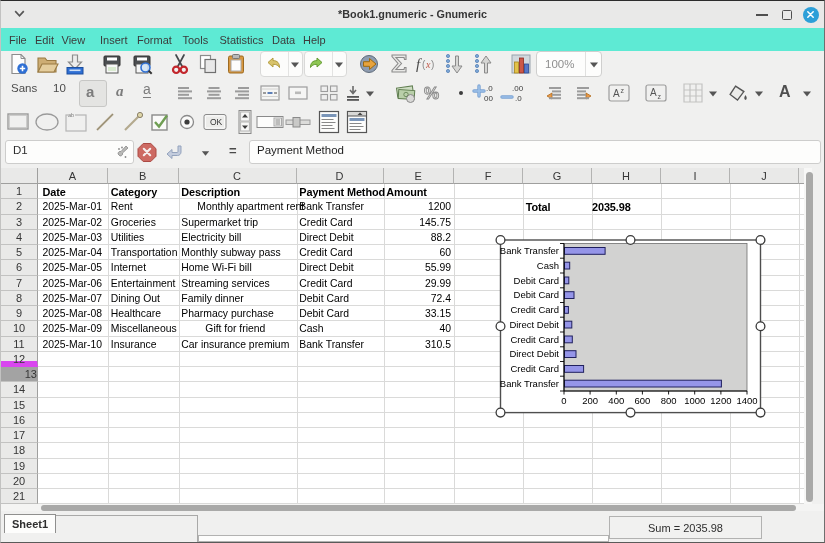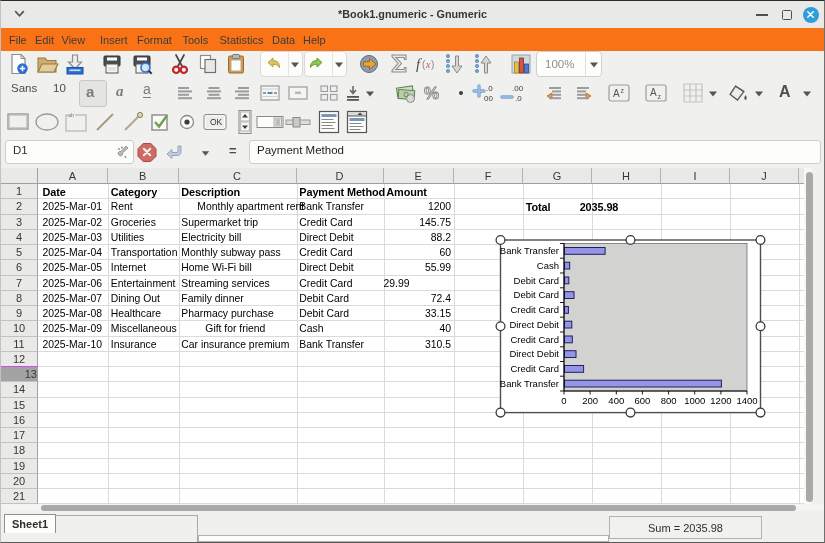--- a/index.html
+++ b/index.html
@@ -13,21 +13,21 @@
       <path d="M1.8 2.8 L5.5 6.8 L9.2 2.8" fill="none" stroke="#555" stroke-width="1.7" stroke-linecap="square"></path>
     </svg>
     <div class="abs" style="left:0;top:0;width:823px;height:27px;line-height:27px;text-align:center;font-size:10.8px;font-weight:bold;color:#363636">*Book1.gnumeric - Gnumeric</div>
     <div class="abs" style="left:755px;top:13px;width:12px;height:2px;background:#4f4f4f"></div>
     <div class="abs" style="left:781px;top:8.5px;width:10px;height:10px;border:1.5px solid #4f4f4f;border-radius:1.5px"></div>
     <div class="abs" style="left:801.5px;top:5.5px;width:16px;height:16px;border-radius:50%;background:#2d9fd8"></div>
     <svg class="ic" style="left:805px;top:9px" width="9" height="9" viewBox="0 0 9 9">
       <path d="M1.8 1.8 L7.2 7.2 M7.2 1.8 L1.8 7.2" stroke="#fff" stroke-width="1.5" stroke-linecap="round"></path>
     </svg>
   </div>
-<div class="abs" style="left:0;top:27px;width:823px;height:23px;background:#f97316">
+<div class="abs" style="left:0;top:27px;width:823px;height:23px;background:#5eead4">
     <div class="abs" style="left:8px;top:0;height:23px;line-height:24px;font-size:11px;color:#3b3b3b">File</div>
     <div class="abs" style="left:34px;top:0;height:23px;line-height:24px;font-size:11px;color:#3b3b3b">Edit</div>
     <div class="abs" style="left:60.5px;top:0;height:23px;line-height:24px;font-size:11px;color:#3b3b3b">View</div>
     <div class="abs" style="left:99px;top:0;height:23px;line-height:24px;font-size:11px;color:#3b3b3b">Insert</div>
     <div class="abs" style="left:136px;top:0;height:23px;line-height:24px;font-size:11px;color:#3b3b3b">Format</div>
     <div class="abs" style="left:181.5px;top:0;height:23px;line-height:24px;font-size:11px;color:#3b3b3b">Tools</div>
     <div class="abs" style="left:218.5px;top:0;height:23px;line-height:24px;font-size:11px;color:#3b3b3b">Statistics</div>
     <div class="abs" style="left:271px;top:0;height:23px;line-height:24px;font-size:11px;color:#3b3b3b">Data</div>
     <div class="abs" style="left:302px;top:0;height:23px;line-height:24px;font-size:11px;color:#3b3b3b">Help</div>
   </div>
@@ -341,21 +341,21 @@
     <div class="abs" style="left:0;top:31.26px;width:37px;height:15.26px;background:#e9e9e8;border-right:1px solid #9f9f9e;border-bottom:1px solid #c2c2c1;font-size:11px;color:#363636;text-align:center;line-height:15.26px">2</div>
     <div class="abs" style="left:0;top:46.51px;width:37px;height:15.26px;background:#e9e9e8;border-right:1px solid #9f9f9e;border-bottom:1px solid #c2c2c1;font-size:11px;color:#363636;text-align:center;line-height:15.26px">3</div>
     <div class="abs" style="left:0;top:61.77px;width:37px;height:15.26px;background:#e9e9e8;border-right:1px solid #9f9f9e;border-bottom:1px solid #c2c2c1;font-size:11px;color:#363636;text-align:center;line-height:15.26px">4</div>
     <div class="abs" style="left:0;top:77.03px;width:37px;height:15.26px;background:#e9e9e8;border-right:1px solid #9f9f9e;border-bottom:1px solid #c2c2c1;font-size:11px;color:#363636;text-align:center;line-height:15.26px">5</div>
     <div class="abs" style="left:0;top:92.28px;width:37px;height:15.26px;background:#e9e9e8;border-right:1px solid #9f9f9e;border-bottom:1px solid #c2c2c1;font-size:11px;color:#363636;text-align:center;line-height:15.26px">6</div>
     <div class="abs" style="left:0;top:107.54px;width:37px;height:15.26px;background:#e9e9e8;border-right:1px solid #9f9f9e;border-bottom:1px solid #c2c2c1;font-size:11px;color:#363636;text-align:center;line-height:15.26px">7</div>
     <div class="abs" style="left:0;top:122.80px;width:37px;height:15.26px;background:#e9e9e8;border-right:1px solid #9f9f9e;border-bottom:1px solid #c2c2c1;font-size:11px;color:#363636;text-align:center;line-height:15.26px">8</div>
     <div class="abs" style="left:0;top:138.06px;width:37px;height:15.26px;background:#e9e9e8;border-right:1px solid #9f9f9e;border-bottom:1px solid #c2c2c1;font-size:11px;color:#363636;text-align:center;line-height:15.26px">9</div>
     <div class="abs" style="left:0;top:153.31px;width:37px;height:15.26px;background:#e9e9e8;border-right:1px solid #9f9f9e;border-bottom:1px solid #c2c2c1;font-size:11px;color:#363636;text-align:center;line-height:15.26px">10</div>
     <div class="abs" style="left:0;top:168.57px;width:37px;height:15.26px;background:#e9e9e8;border-right:1px solid #9f9f9e;border-bottom:1px solid #c2c2c1;font-size:11px;color:#363636;text-align:center;line-height:15.26px">11</div>
-    <div class="abs" style="left:0;top:183.83px;width:37px;height:15.26px;background:#e9e9e8;border-right:1px solid #9f9f9e;border-bottom:1px solid #d946ef;font-size:11px;color:#363636;text-align:center;line-height:15.26px">12</div>
+    <div class="abs" style="left:0;top:183.83px;width:37px;height:15.26px;background:#e9e9e8;border-right:1px solid #9f9f9e;border-bottom:6px solid #d946ef;font-size:11px;color:#363636;text-align:center;line-height:15.26px">12</div>
     <div class="abs" style="left:0;top:199.08px;width:37px;height:15.26px;background:#a3a3a3;border-right:1px solid #9f9f9e;border-bottom:1px solid #c2c2c1;font-size:11px;color:#363636;text-align:right;line-height:15.26px">13</div>
     <div class="abs" style="left:0;top:214.34px;width:37px;height:15.26px;background:#e9e9e8;border-right:1px solid #9f9f9e;border-bottom:1px solid #c2c2c1;font-size:11px;color:#363636;text-align:center;line-height:15.26px">14</div>
     <div class="abs" style="left:0;top:229.60px;width:37px;height:15.26px;background:#e9e9e8;border-right:1px solid #9f9f9e;border-bottom:1px solid #c2c2c1;font-size:11px;color:#363636;text-align:center;line-height:15.26px">15</div>
     <div class="abs" style="left:0;top:244.85px;width:37px;height:15.26px;background:#e9e9e8;border-right:1px solid #9f9f9e;border-bottom:1px solid #c2c2c1;font-size:11px;color:#363636;text-align:center;line-height:15.26px">16</div>
     <div class="abs" style="left:0;top:260.11px;width:37px;height:15.26px;background:#e9e9e8;border-right:1px solid #9f9f9e;border-bottom:1px solid #c2c2c1;font-size:11px;color:#363636;text-align:center;line-height:15.26px">17</div>
     <div class="abs" style="left:0;top:275.37px;width:37px;height:15.26px;background:#e9e9e8;border-right:1px solid #9f9f9e;border-bottom:1px solid #c2c2c1;font-size:11px;color:#363636;text-align:center;line-height:15.26px">18</div>
     <div class="abs" style="left:0;top:290.63px;width:37px;height:15.26px;background:#e9e9e8;border-right:1px solid #9f9f9e;border-bottom:1px solid #c2c2c1;font-size:11px;color:#363636;text-align:center;line-height:15.26px">19</div>
     <div class="abs" style="left:0;top:305.88px;width:37px;height:15.26px;background:#e9e9e8;border-right:1px solid #9f9f9e;border-bottom:1px solid #c2c2c1;font-size:11px;color:#363636;text-align:center;line-height:15.26px">20</div>
     <div class="abs" style="left:0;top:321.14px;width:37px;height:15.26px;background:#e9e9e8;border-right:1px solid #9f9f9e;border-bottom:1px solid #c2c2c1;font-size:11px;color:#363636;text-align:center;line-height:15.26px">21</div>
     <div class="abs" style="left:37px;top:16px;width:766px;height:320.40px;background:repeating-linear-gradient(to bottom,transparent 0,transparent 14.257px,#dadad9 14.257px,#dadad9 15.257px)"></div>
@@ -397,21 +397,21 @@
     <div class="abs" style="left:382.5px;top:77.03px;width:70.5px;height:15.26px;line-height:16.06px;font-size:10.4px;color:#000;white-space:nowrap;text-align:right;padding-right:3px;">60</div>
     <div class="abs" style="left:37.0px;top:92.28px;width:70.0px;height:15.26px;line-height:16.06px;font-size:10.4px;color:#000;white-space:nowrap;padding-left:4.5px;">2025-Mar-05</div>
     <div class="abs" style="left:107.0px;top:92.28px;width:70.5px;height:15.26px;line-height:16.06px;font-size:10.4px;color:#000;white-space:nowrap;padding-left:2.8px;">Internet</div>
     <div class="abs" style="left:177.5px;top:92.28px;width:118.0px;height:15.26px;line-height:16.06px;font-size:10.4px;color:#000;white-space:nowrap;padding-left:2.8px;">Home Wi-Fi bill</div>
     <div class="abs" style="left:295.5px;top:92.28px;width:87.0px;height:15.26px;line-height:16.06px;font-size:10.4px;color:#000;white-space:nowrap;padding-left:2.8px;">Direct Debit</div>
     <div class="abs" style="left:382.5px;top:92.28px;width:70.5px;height:15.26px;line-height:16.06px;font-size:10.4px;color:#000;white-space:nowrap;text-align:right;padding-right:3px;">55.99</div>
     <div class="abs" style="left:37.0px;top:107.54px;width:70.0px;height:15.26px;line-height:16.06px;font-size:10.4px;color:#000;white-space:nowrap;padding-left:4.5px;">2025-Mar-06</div>
     <div class="abs" style="left:107.0px;top:107.54px;width:70.5px;height:15.26px;line-height:16.06px;font-size:10.4px;color:#000;white-space:nowrap;padding-left:2.8px;">Entertainment</div>
     <div class="abs" style="left:177.5px;top:107.54px;width:118.0px;height:15.26px;line-height:16.06px;font-size:10.4px;color:#000;white-space:nowrap;padding-left:2.8px;">Streaming services</div>
     <div class="abs" style="left:295.5px;top:107.54px;width:87.0px;height:15.26px;line-height:16.06px;font-size:10.4px;color:#000;white-space:nowrap;padding-left:2.8px;">Credit Card</div>
-    <div class="abs" style="left:382.5px;top:107.54px;width:70.5px;height:15.26px;line-height:16.06px;font-size:10.4px;color:#000;white-space:nowrap;text-align:left;padding-right:3px;">29.99</div>
+    <div class="abs" style="left:382.5px;top:107.54px;width:70.5px;height:15.26px;line-height:16.06px;font-size:10.4px;color:#000;white-space:nowrap;text-align:right;padding-right:3px;">29.99</div>
     <div class="abs" style="left:37.0px;top:122.80px;width:70.0px;height:15.26px;line-height:16.06px;font-size:10.4px;color:#000;white-space:nowrap;padding-left:4.5px;">2025-Mar-07</div>
     <div class="abs" style="left:107.0px;top:122.80px;width:70.5px;height:15.26px;line-height:16.06px;font-size:10.4px;color:#000;white-space:nowrap;padding-left:2.8px;">Dining Out</div>
     <div class="abs" style="left:177.5px;top:122.80px;width:118.0px;height:15.26px;line-height:16.06px;font-size:10.4px;color:#000;white-space:nowrap;padding-left:2.8px;">Family dinner</div>
     <div class="abs" style="left:295.5px;top:122.80px;width:87.0px;height:15.26px;line-height:16.06px;font-size:10.4px;color:#000;white-space:nowrap;padding-left:2.8px;">Debit Card</div>
     <div class="abs" style="left:382.5px;top:122.80px;width:70.5px;height:15.26px;line-height:16.06px;font-size:10.4px;color:#000;white-space:nowrap;text-align:right;padding-right:3px;">72.4</div>
     <div class="abs" style="left:37.0px;top:138.06px;width:70.0px;height:15.26px;line-height:16.06px;font-size:10.4px;color:#000;white-space:nowrap;padding-left:4.5px;">2025-Mar-08</div>
     <div class="abs" style="left:107.0px;top:138.06px;width:70.5px;height:15.26px;line-height:16.06px;font-size:10.4px;color:#000;white-space:nowrap;padding-left:2.8px;">Healthcare</div>
     <div class="abs" style="left:177.5px;top:138.06px;width:118.0px;height:15.26px;line-height:16.06px;font-size:10.4px;color:#000;white-space:nowrap;padding-left:2.8px;">Pharmacy purchase</div>
     <div class="abs" style="left:295.5px;top:138.06px;width:87.0px;height:15.26px;line-height:16.06px;font-size:10.4px;color:#000;white-space:nowrap;padding-left:2.8px;">Debit Card</div>
     <div class="abs" style="left:382.5px;top:138.06px;width:70.5px;height:15.26px;line-height:16.06px;font-size:10.4px;color:#000;white-space:nowrap;text-align:right;padding-right:3px;">33.15</div>
@@ -419,21 +419,21 @@
     <div class="abs" style="left:107.0px;top:153.31px;width:70.5px;height:15.26px;line-height:16.06px;font-size:10.4px;color:#000;white-space:nowrap;padding-left:2.8px;">Miscellaneous</div>
     <div class="abs" style="left:177.5px;top:153.31px;width:118.0px;height:15.26px;line-height:16.06px;font-size:10.4px;color:#000;white-space:nowrap;padding-left:2.8px;margin-left:24px;">Gift for friend</div>
     <div class="abs" style="left:295.5px;top:153.31px;width:87.0px;height:15.26px;line-height:16.06px;font-size:10.4px;color:#000;white-space:nowrap;padding-left:2.8px;">Cash</div>
     <div class="abs" style="left:382.5px;top:153.31px;width:70.5px;height:15.26px;line-height:16.06px;font-size:10.4px;color:#000;white-space:nowrap;text-align:right;padding-right:3px;">40</div>
     <div class="abs" style="left:37.0px;top:168.57px;width:70.0px;height:15.26px;line-height:16.06px;font-size:10.4px;color:#000;white-space:nowrap;padding-left:4.5px;">2025-Mar-10</div>
     <div class="abs" style="left:107.0px;top:168.57px;width:70.5px;height:15.26px;line-height:16.06px;font-size:10.4px;color:#000;white-space:nowrap;padding-left:2.8px;">Insurance</div>
     <div class="abs" style="left:177.5px;top:168.57px;width:118.0px;height:15.26px;line-height:16.06px;font-size:10.4px;color:#000;white-space:nowrap;padding-left:2.8px;">Car insurance premium</div>
     <div class="abs" style="left:295.5px;top:168.57px;width:87.0px;height:15.26px;line-height:16.06px;font-size:10.4px;color:#000;white-space:nowrap;padding-left:2.8px;">Bank Transfer</div>
     <div class="abs" style="left:382.5px;top:168.57px;width:70.5px;height:15.26px;line-height:16.06px;font-size:10.4px;color:#000;white-space:nowrap;text-align:right;padding-right:3px;">310.5</div>
     <div class="abs" style="left:522.0px;top:31.26px;width:69.0px;height:15.26px;line-height:16.06px;font-size:10.4px;color:#000;white-space:nowrap;font-weight:bold;font-size:10.9px;letter-spacing:-0.1px;padding-left:2.8px;">Total</div>
-    <div class="abs" style="left:565px;top:31.26px;width:69.0px;height:15.26px;line-height:16.06px;font-size:10.4px;color:#000;white-space:nowrap;font-weight:bold;font-size:10.9px;letter-spacing:-0.1px;text-align:center;padding-right:3px;">2035.98</div>
+    <div class="abs" style="left:591.0px;top:31.26px;width:69.0px;height:15.26px;line-height:16.06px;font-size:10.4px;color:#000;white-space:nowrap;font-weight:bold;font-size:10.9px;letter-spacing:-0.1px;text-align:left;padding-right:3px;">2035.98</div>
   </div>
 <svg class="abs" style="left:490px;top:230px" width="280" height="192" viewBox="0 0 280 192">
     <rect x="9.5" y="9" width="260" height="172.6" fill="#fff" stroke="#4e4e4e" stroke-width="1.4"></rect>
     <rect x="73" y="12.5" width="183" height="147.5" fill="#d2d2d1" stroke="#6e6e6e" stroke-width="0.8"></rect>
     <text x="68.0" y="23.1" text-anchor="end" font-size="9.5" fill="#000">Bank Transfer</text>
     <rect x="73.5" y="16.5" width="40.6" height="6.8" fill="#9595e8" stroke="#20205e" stroke-width="1"></rect>
     <text x="68.0" y="37.8" text-anchor="end" font-size="9.5" fill="#000">Cash</text>
     <rect x="73.5" y="31.2" width="5.2" height="6.8" fill="#9595e8" stroke="#20205e" stroke-width="1"></rect>
     <text x="68.0" y="52.6" text-anchor="end" font-size="9.5" fill="#000">Debit Card</text>
     <rect x="73.5" y="46.0" width="4.3" height="6.8" fill="#9595e8" stroke="#20205e" stroke-width="1"></rect>

